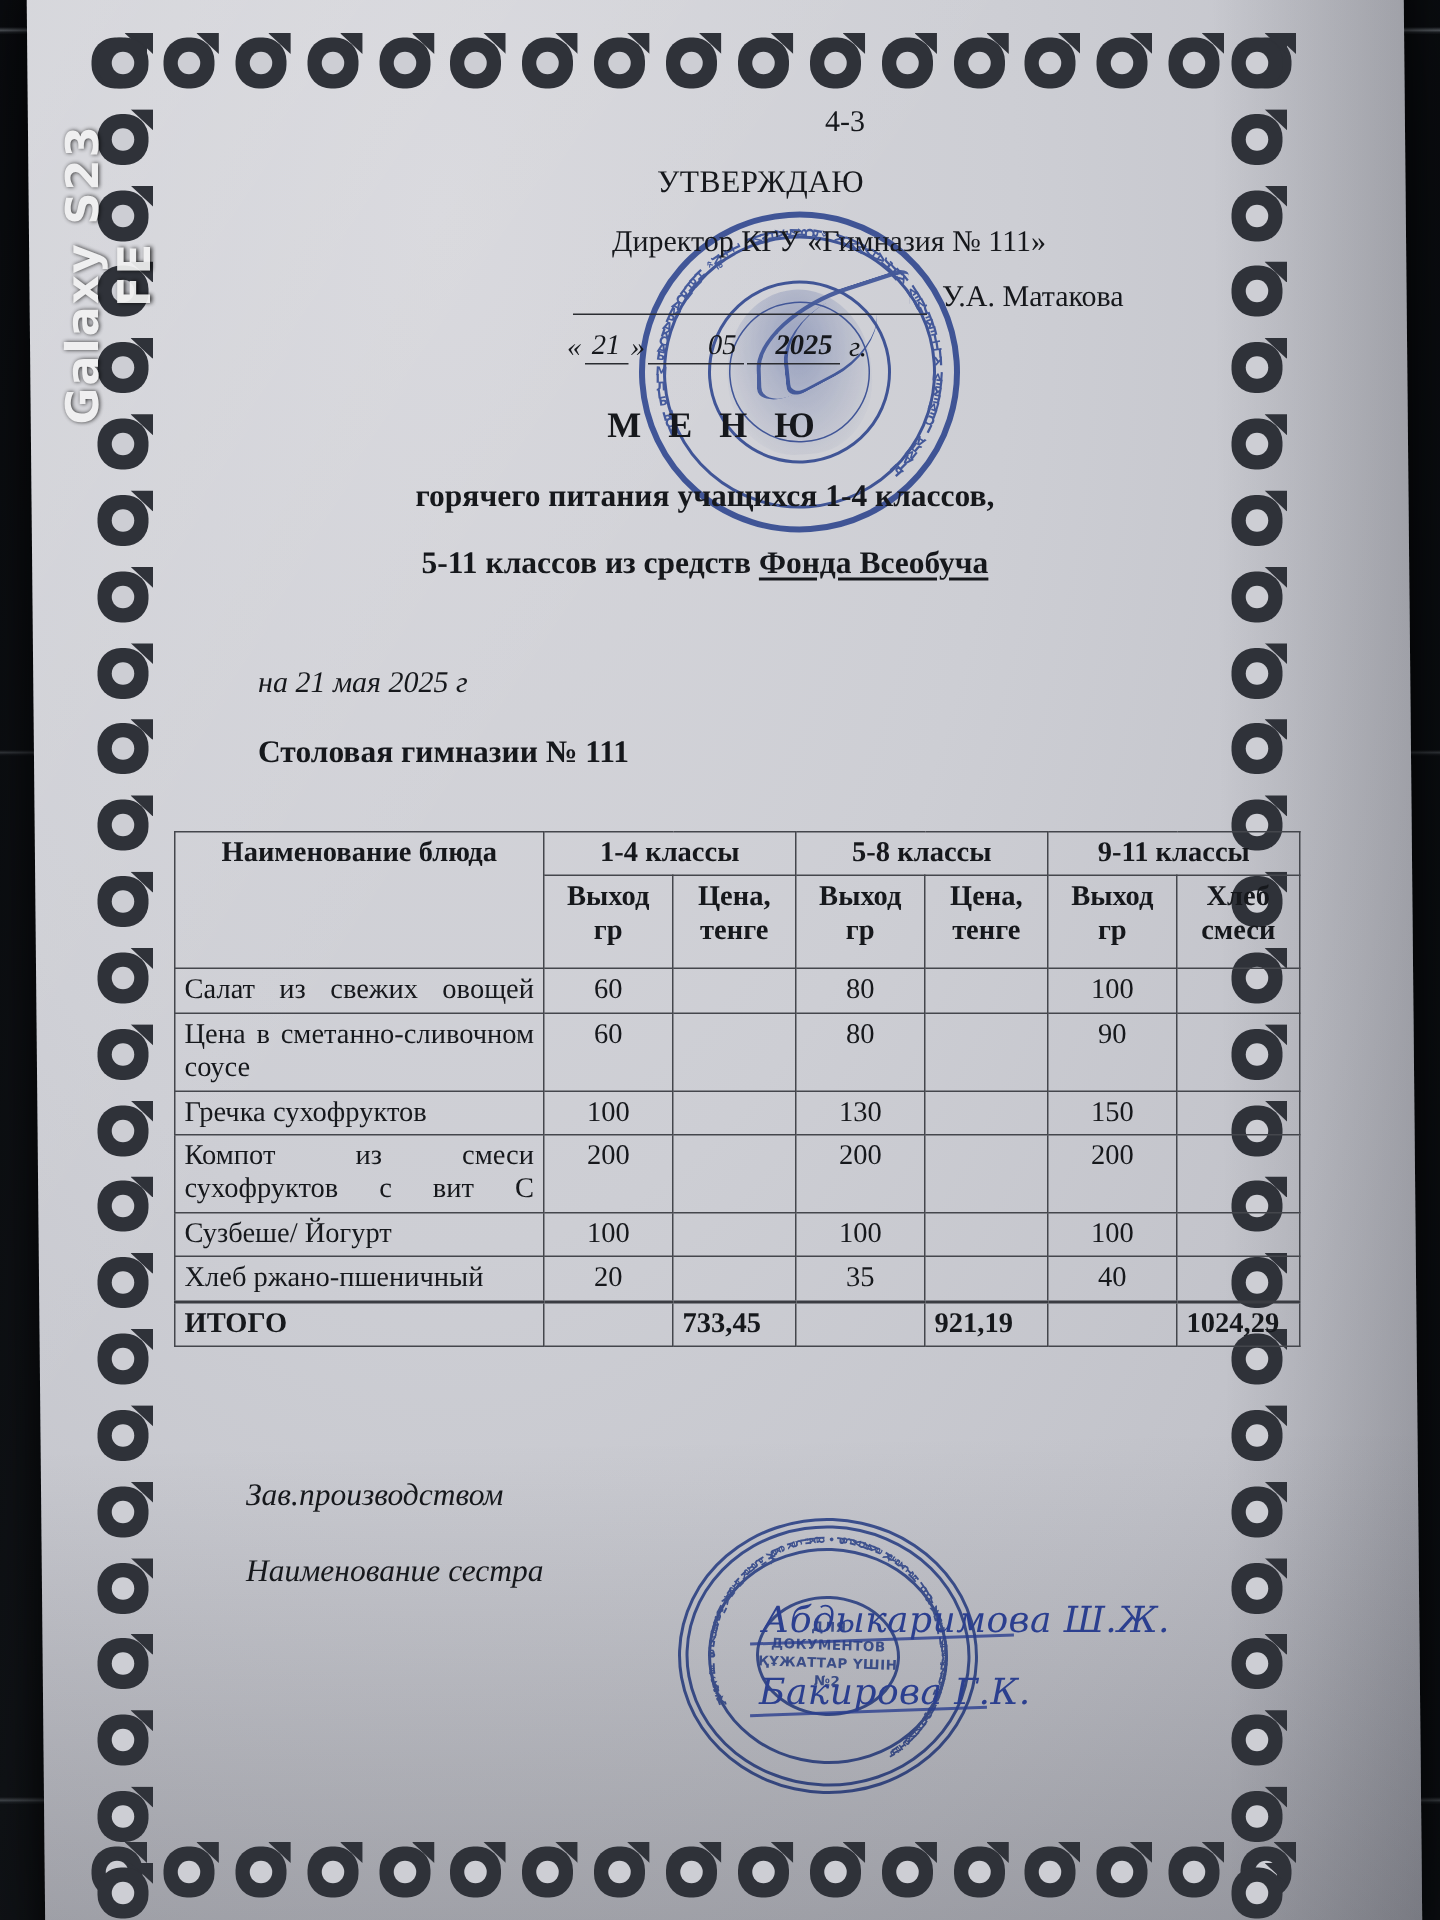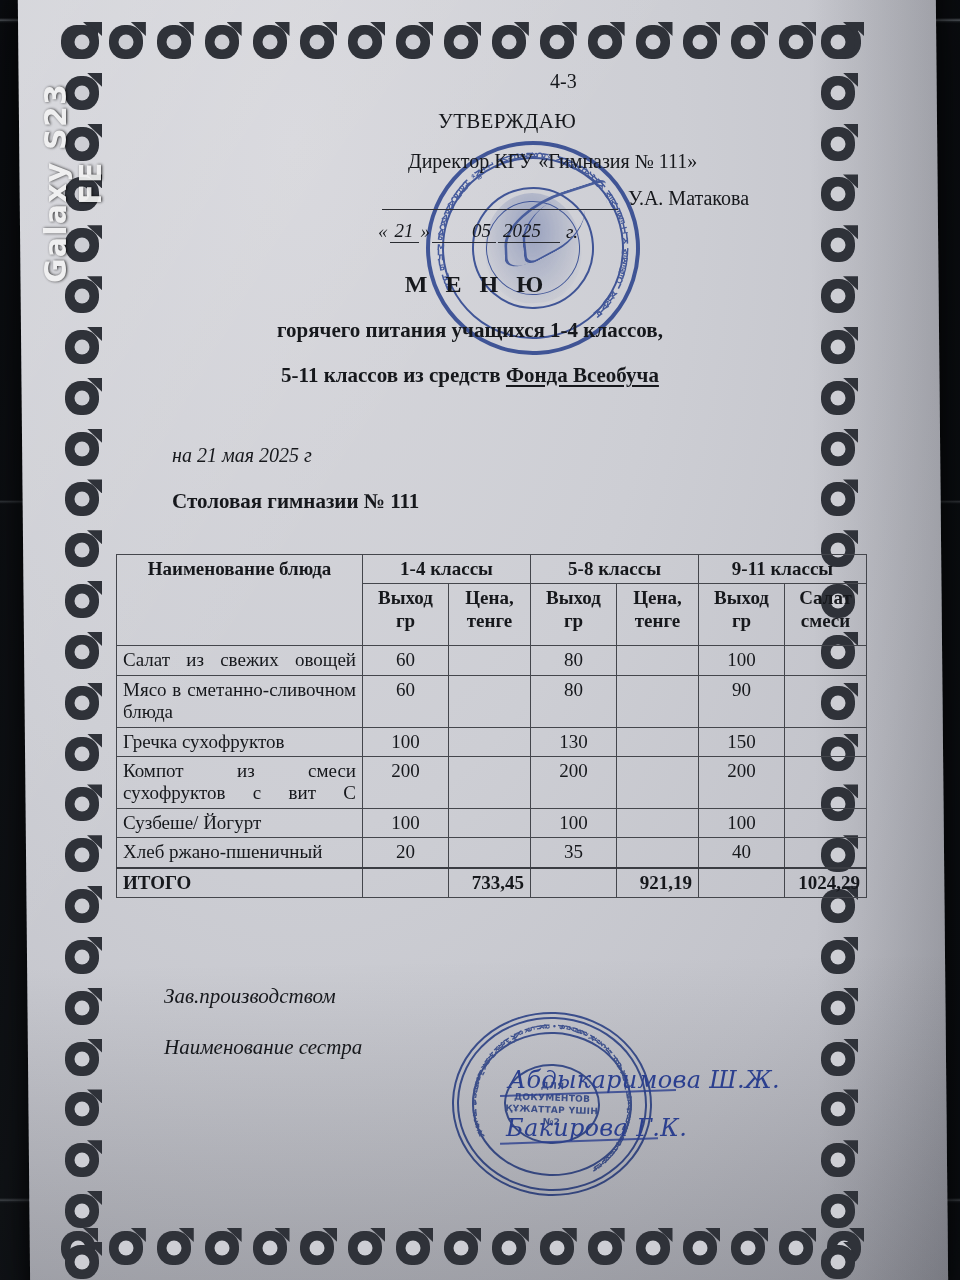--- a/index.html
+++ b/index.html
@@ -179,21 +179,21 @@
   td.dish {
     text-align: justify;
     text-align-last: justify;
     font-weight: 400;
     padding-right: 4px;
   }
   td.dish.nojust { text-align: left; text-align-last: left; }
   td.num { text-align: center; font-weight: 400; }
   tr.total td { font-weight: 700; }
   tr.total td.dish { text-align: left; text-align-last: left; }
-  td.total-val { text-align: right; font-weight: 700; }
+  td.total-val { text-align: left; font-weight: 700; }
   tr.total td { border-top: 2px solid #3a3c42; }
 
   
   .footer { margin-top: 86px; margin-left: 44px; }
   .foot-row {
     display: flex; align-items: baseline;
     margin-bottom: 26px;
   }
   .foot-role {
     font-style: italic; font-size: 21px; width: 300px;
@@ -954,21 +954,21 @@
       <div class="director-line">Директор КГУ «Гимназия № 111»</div>
       <div class="sig-row">
         <div class="sig-rule"></div>
         <div class="sig-name">У.А. Матакова</div>
       </div>
       <div class="date-row">
         <span>«</span>
         <span class="u">21</span>
         <span>»</span>
         <span class="u" style="min-width:64px;text-align:right;">05</span>
-        <span class="u" style="min-width:62px;text-align:left;">2025</span>
+        <span class="u" style="min-width:62px;text-align:right;font-weight:bold;">2025</span>
         <span style="padding-left:4px;">г.</span>
       </div>
     </div>
 
     <div class="menu-word">М Е Н Ю</div>
     <div class="menu-sub">горячего питания учащихся 1-4 классов,</div>
     <div class="menu-sub2">
       <span>5-11 классов из средств </span><span class="ul">Фонда Всеобуча</span>
     </div>
 
@@ -992,35 +992,35 @@
             <th class="grp" colspan="2">1-4 классы</th>
             <th class="grp" colspan="2">5-8 классы</th>
             <th class="grp" colspan="2">9-11 классы</th>
           </tr>
           <tr>
             <th class="sub"><span>Выход</span><br><span>гр</span></th>
             <th class="sub"><span>Цена,</span><br><span>тенге</span></th>
             <th class="sub"><span>Выход</span><br><span>гр</span></th>
             <th class="sub"><span>Цена,</span><br><span>тенге</span></th>
             <th class="sub"><span>Выход</span><br><span>гр</span></th>
-            <th class="sub"><span>Салат</span><br><span>смеси</span></th>
+            <th class="sub"><span>Хлеб</span><br><span>смеси</span></th>
           </tr>
         </thead>
         <tbody id="menu-body">
             <tr>
               <td class="dish">Салат из свежих овощей</td>
               <td class="num">60</td>
               <td class="num"></td>
               <td class="num">80</td>
               <td class="num"></td>
               <td class="num">100</td>
               <td class="num"></td>
             </tr>
             <tr>
-              <td class="dish">Мясо в сметанно-сливочном блюда</td>
+              <td class="dish">Цена в сметанно-сливочном соусе</td>
               <td class="num">60</td>
               <td class="num"></td>
               <td class="num">80</td>
               <td class="num"></td>
               <td class="num">90</td>
               <td class="num"></td>
             </tr>
             <tr>
               <td class="dish nojust">Гречка сухофруктов</td>
               <td class="num">100</td>

